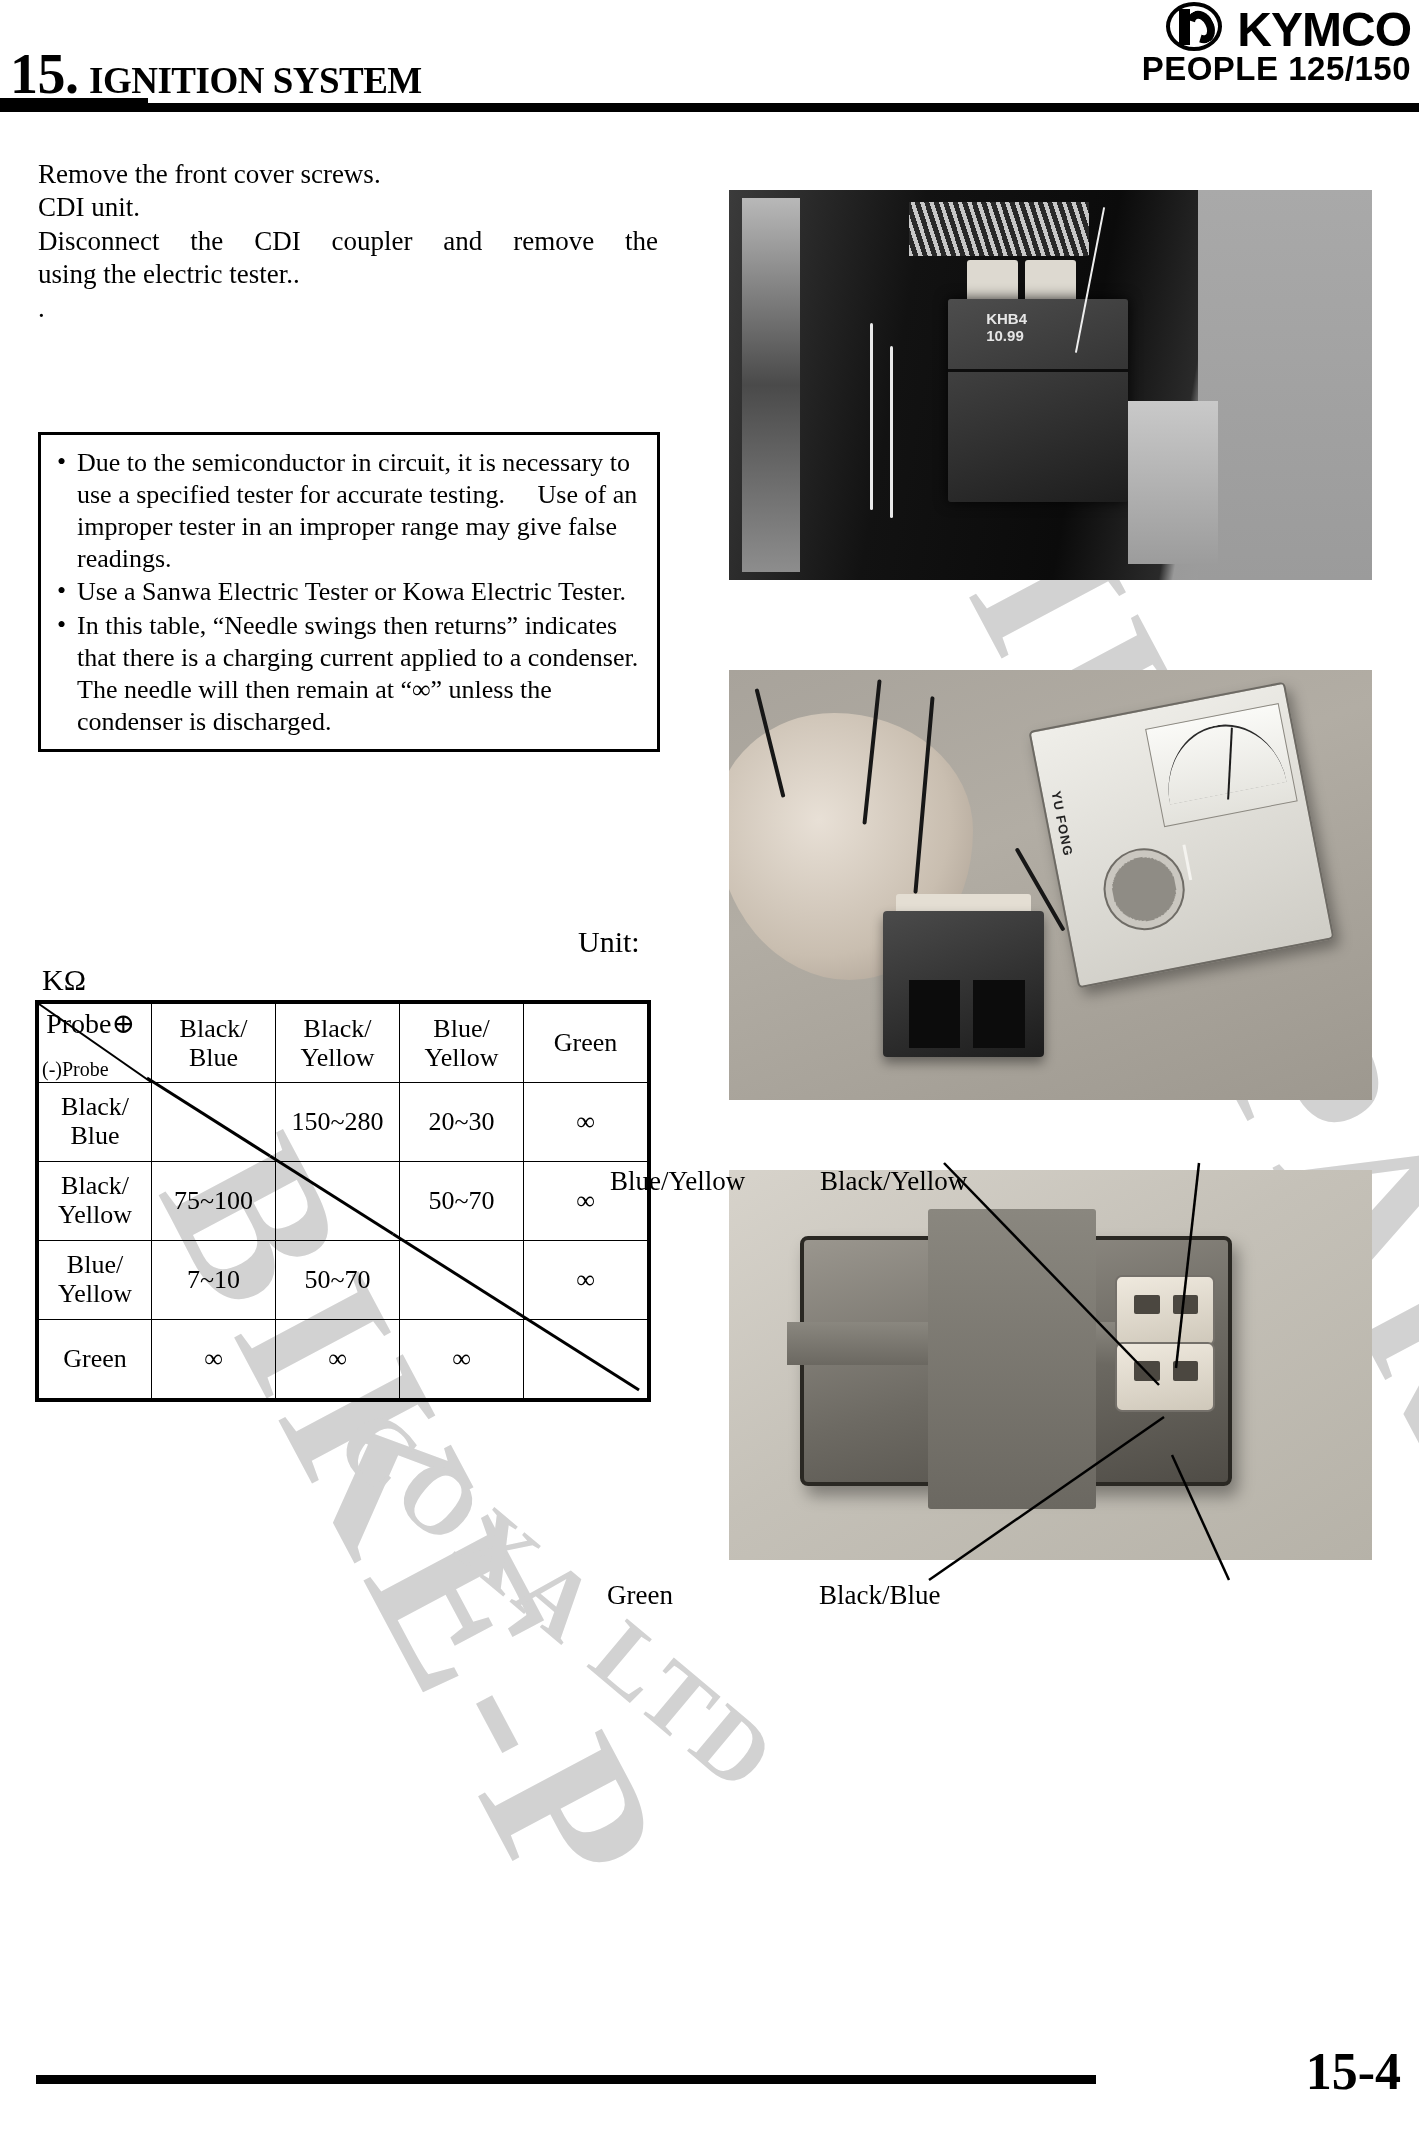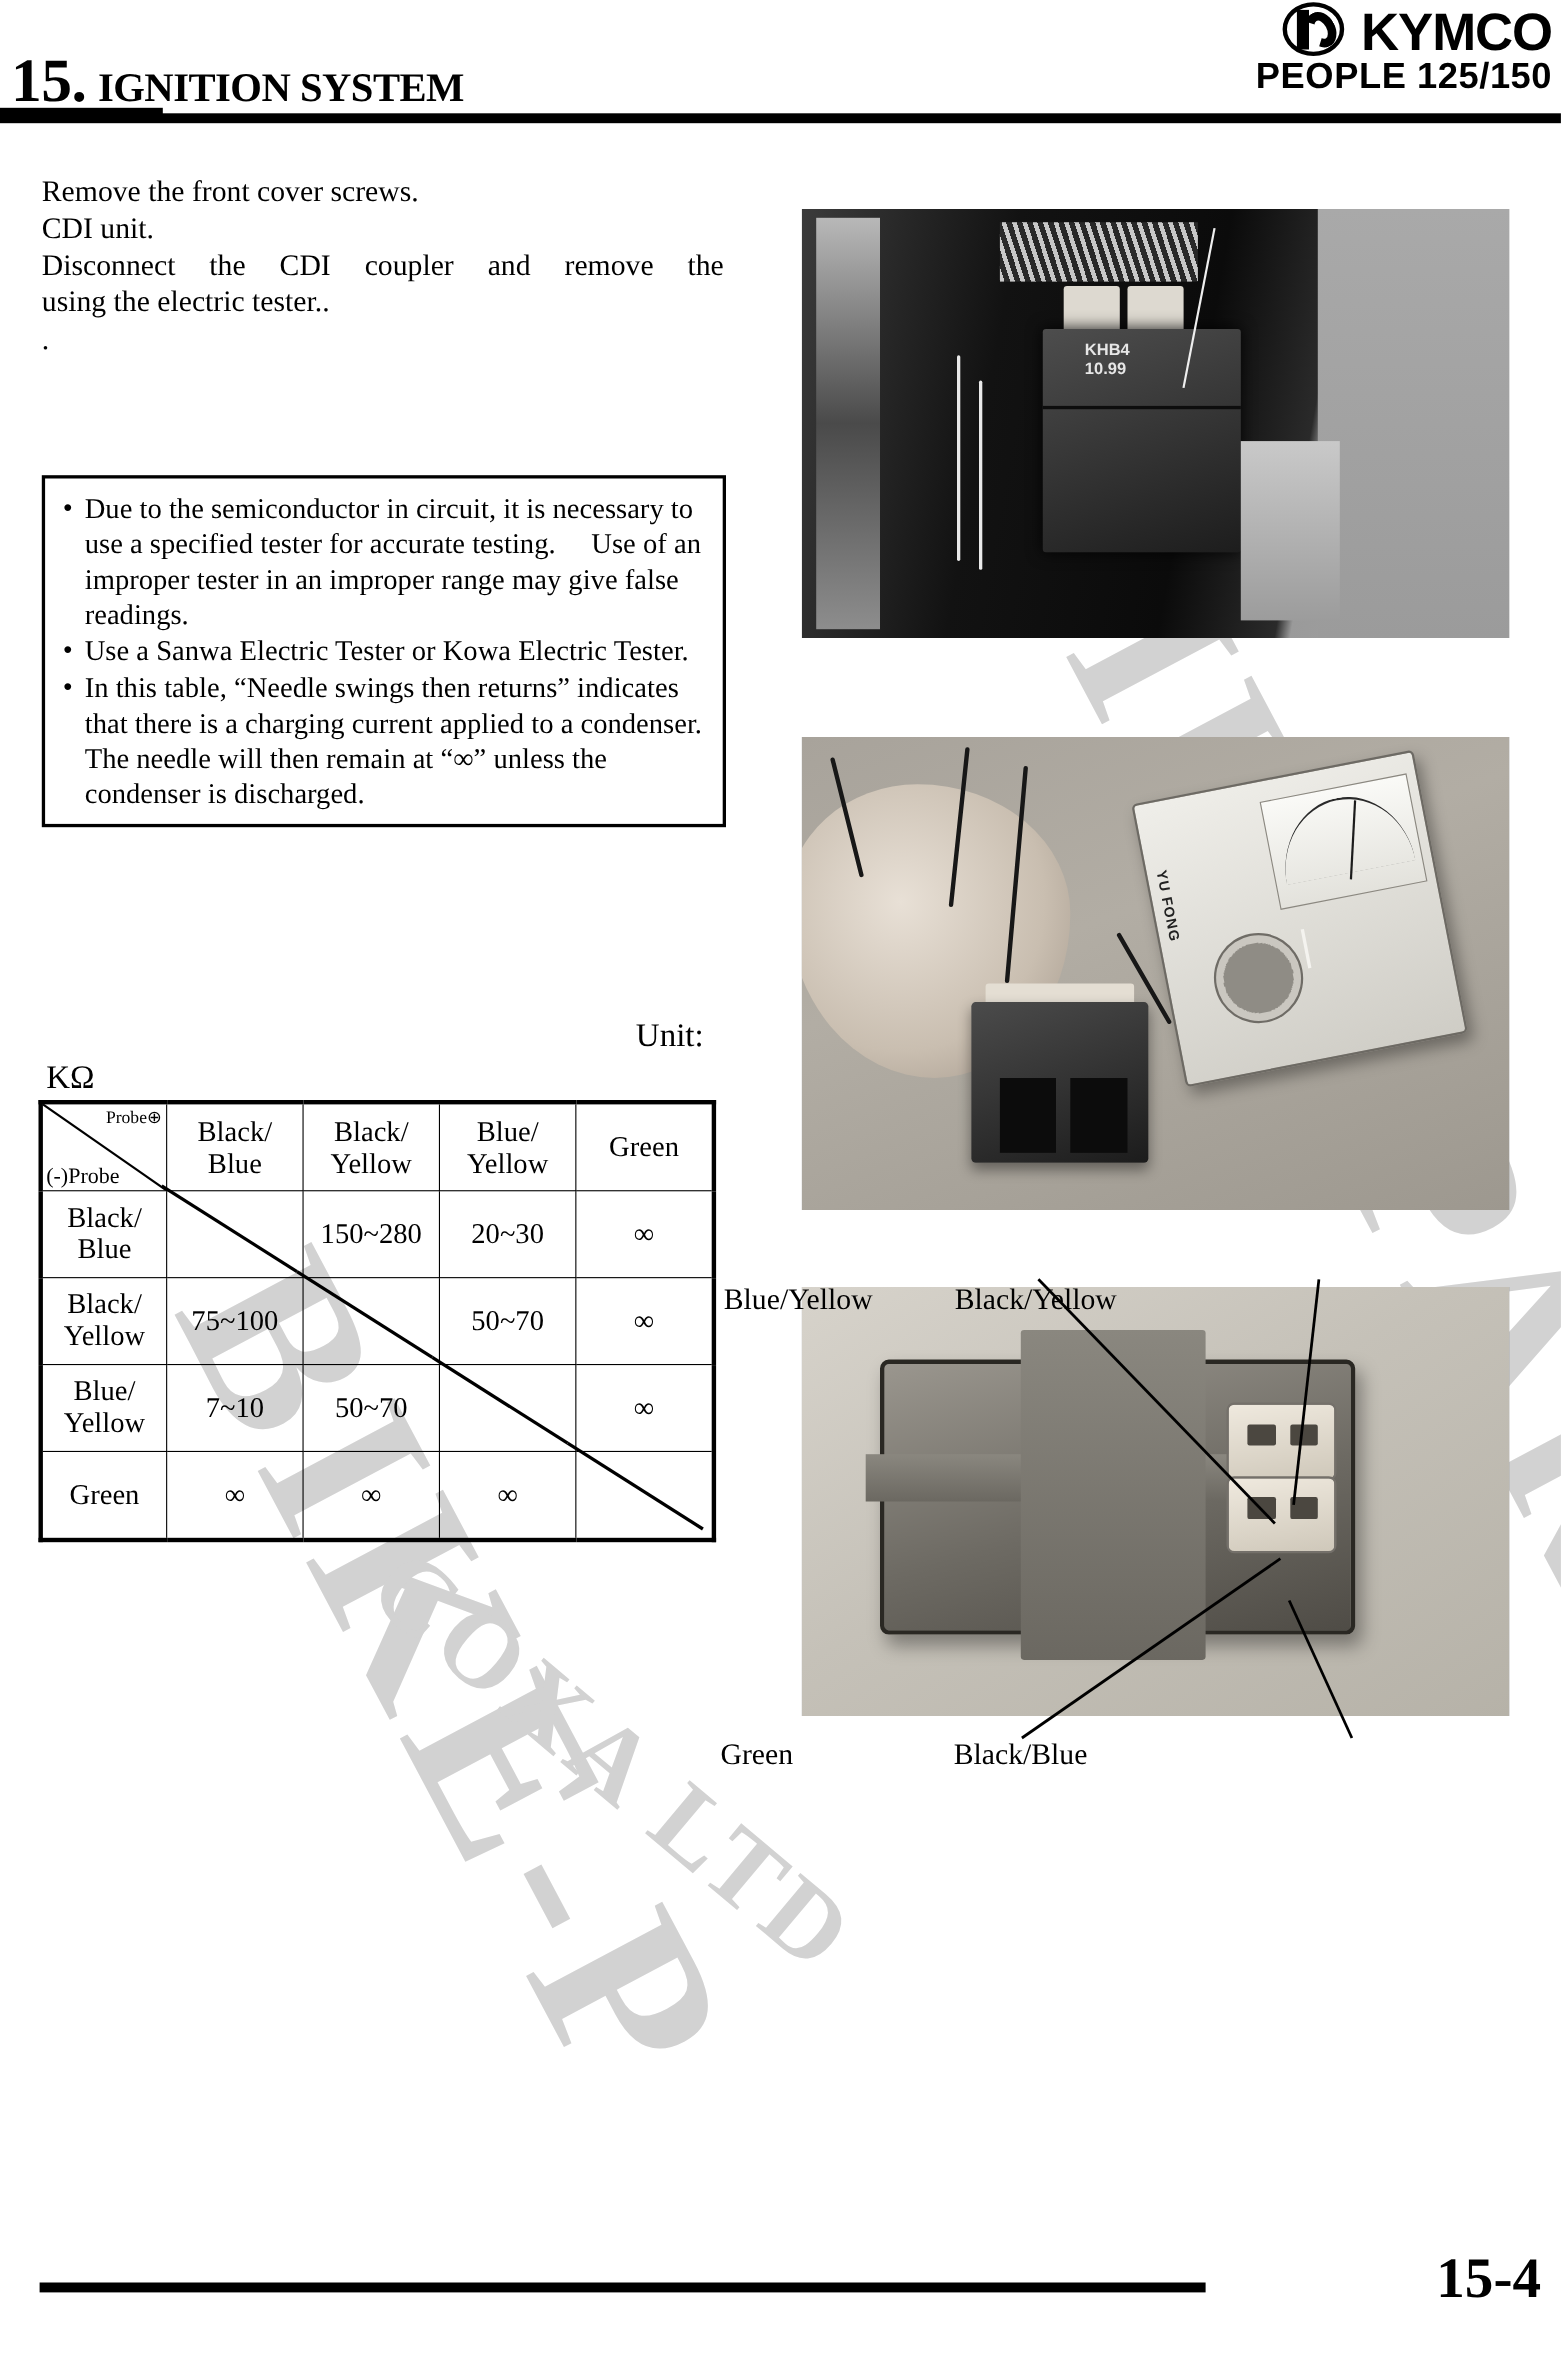--- a/index.html
+++ b/index.html
@@ -253,24 +253,23 @@
   td.head-row { height: 78px; }
   td.data-row { height: 78px; }
 
   td.corner {
     position: relative;
     text-align: left;
     height: 78px;
   }
   td.corner .probe-plus {
     position: absolute;
-    right: 4px;
+    right: 16px;
     top: 4px;
-    font-size: 16px;
-    font-family: Liberation Serif, serif;
+    font-size: 28px;
   }
   td.corner .probe-minus {
     position: absolute;
     left: 3px;
     bottom: 2px;
     font-size: 20px;
   }
   .diag-svg {
     position: absolute;
     left: 0; top: 0;
@@ -626,21 +625,21 @@
   <div class="p3-pin" style="left:69%;top:49%;width:4%;height:5%;"></div>
 </div>
 
 <svg id="leader-svg" viewBox="0 0 643 480" preserveAspectRatio="none">
   <line x1="215" y1="8" x2="430" y2="230" stroke="#000" stroke-width="2.5"></line>
   <line x1="470" y1="8" x2="447" y2="213" stroke="#000" stroke-width="2.5"></line>
   <line x1="200" y1="425" x2="435" y2="262" stroke="#000" stroke-width="2.5"></line>
   <line x1="500" y1="425" x2="443" y2="300" stroke="#000" stroke-width="2.5"></line>
 </svg>
 
-<div class="ph-caption-layer" style="left:753px; top:1140px; width:643px; height:560px;">
+<div class="ph-caption-layer" style="left:705px; top:1140px; width:643px; height:560px;">
   <div class="ph-label" style="left:-95px; top:26px;">Blue/Yellow</div>
   <div class="ph-label" style="left:115px; top:26px;">Black/Yellow</div>
   <div class="ph-label" style="left:-98px; top:440px;">Green</div>
   <div class="ph-label" style="left:114px; top:440px;text-align:center;">Black/Blue</div>
 </div>
 
 <div id="footer-rule"></div>
 <div id="page-number">15-4</div>
 
 </body></html>

